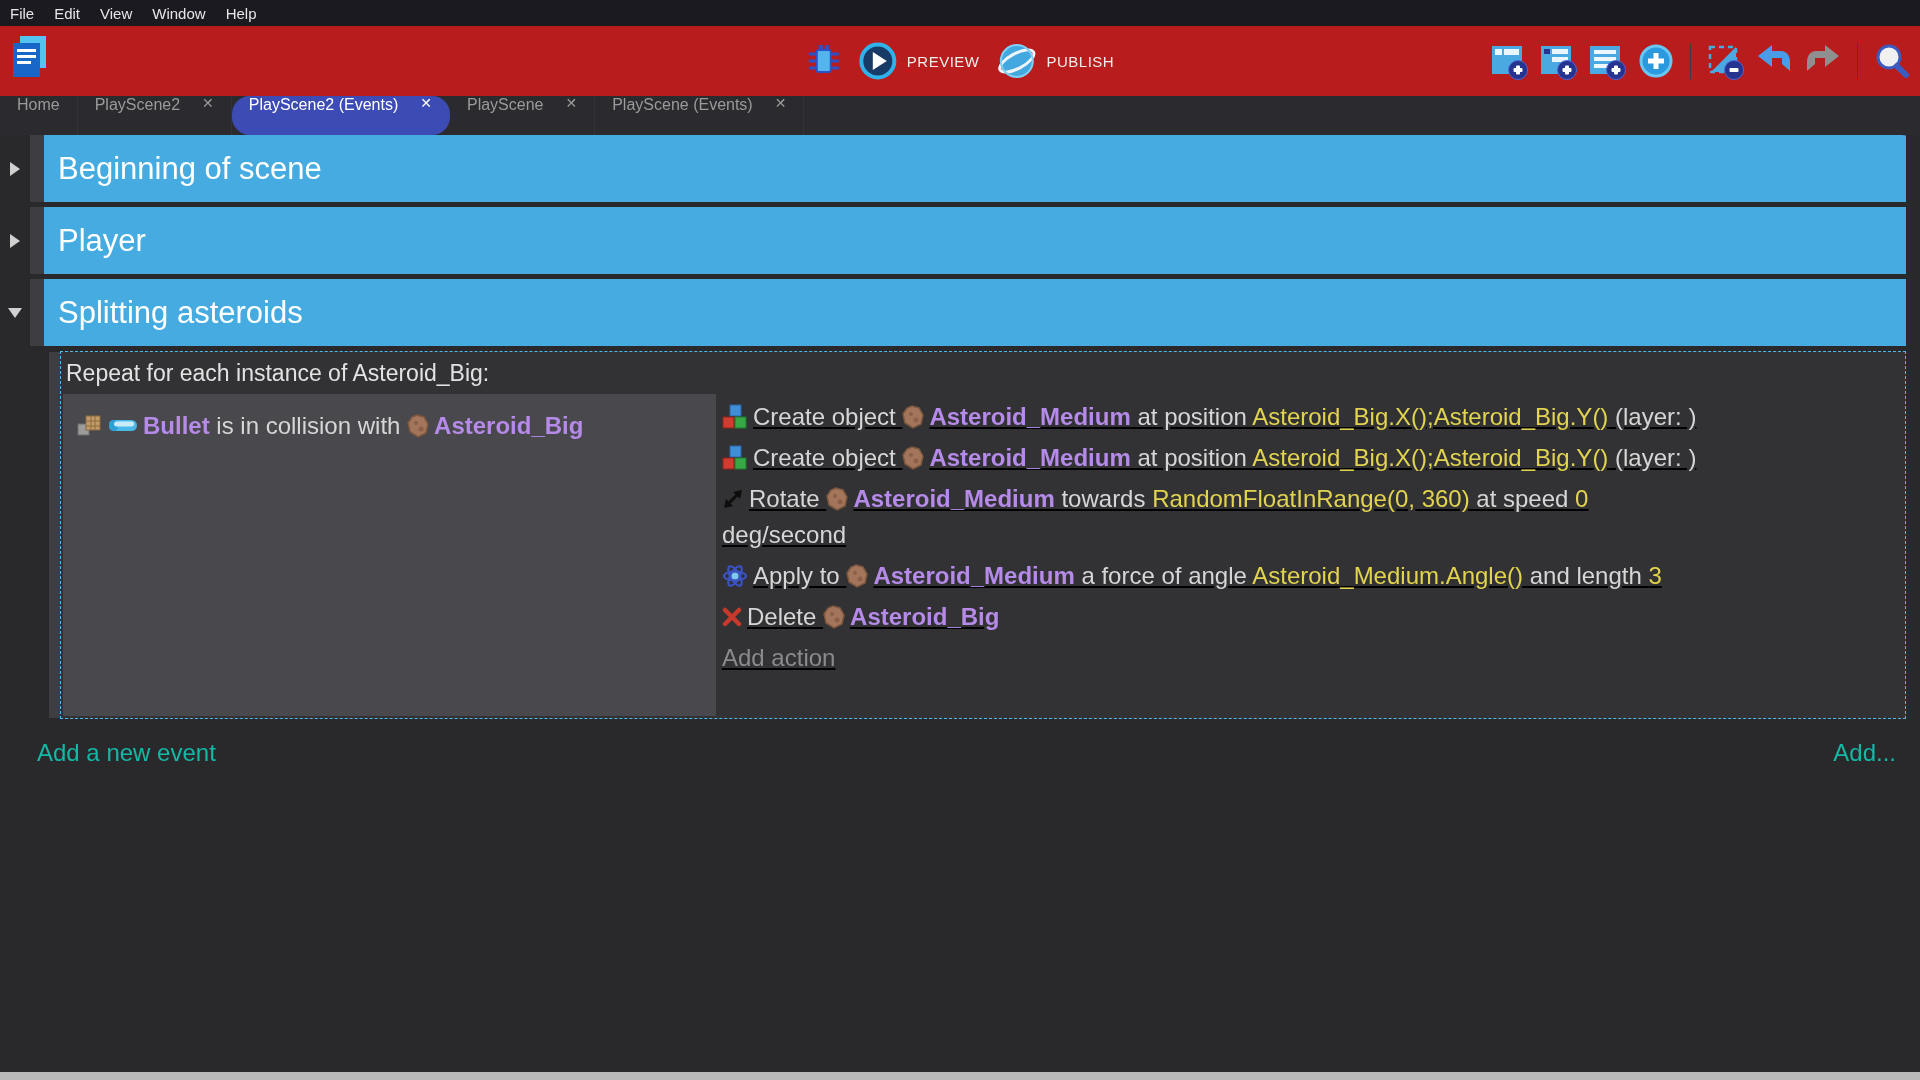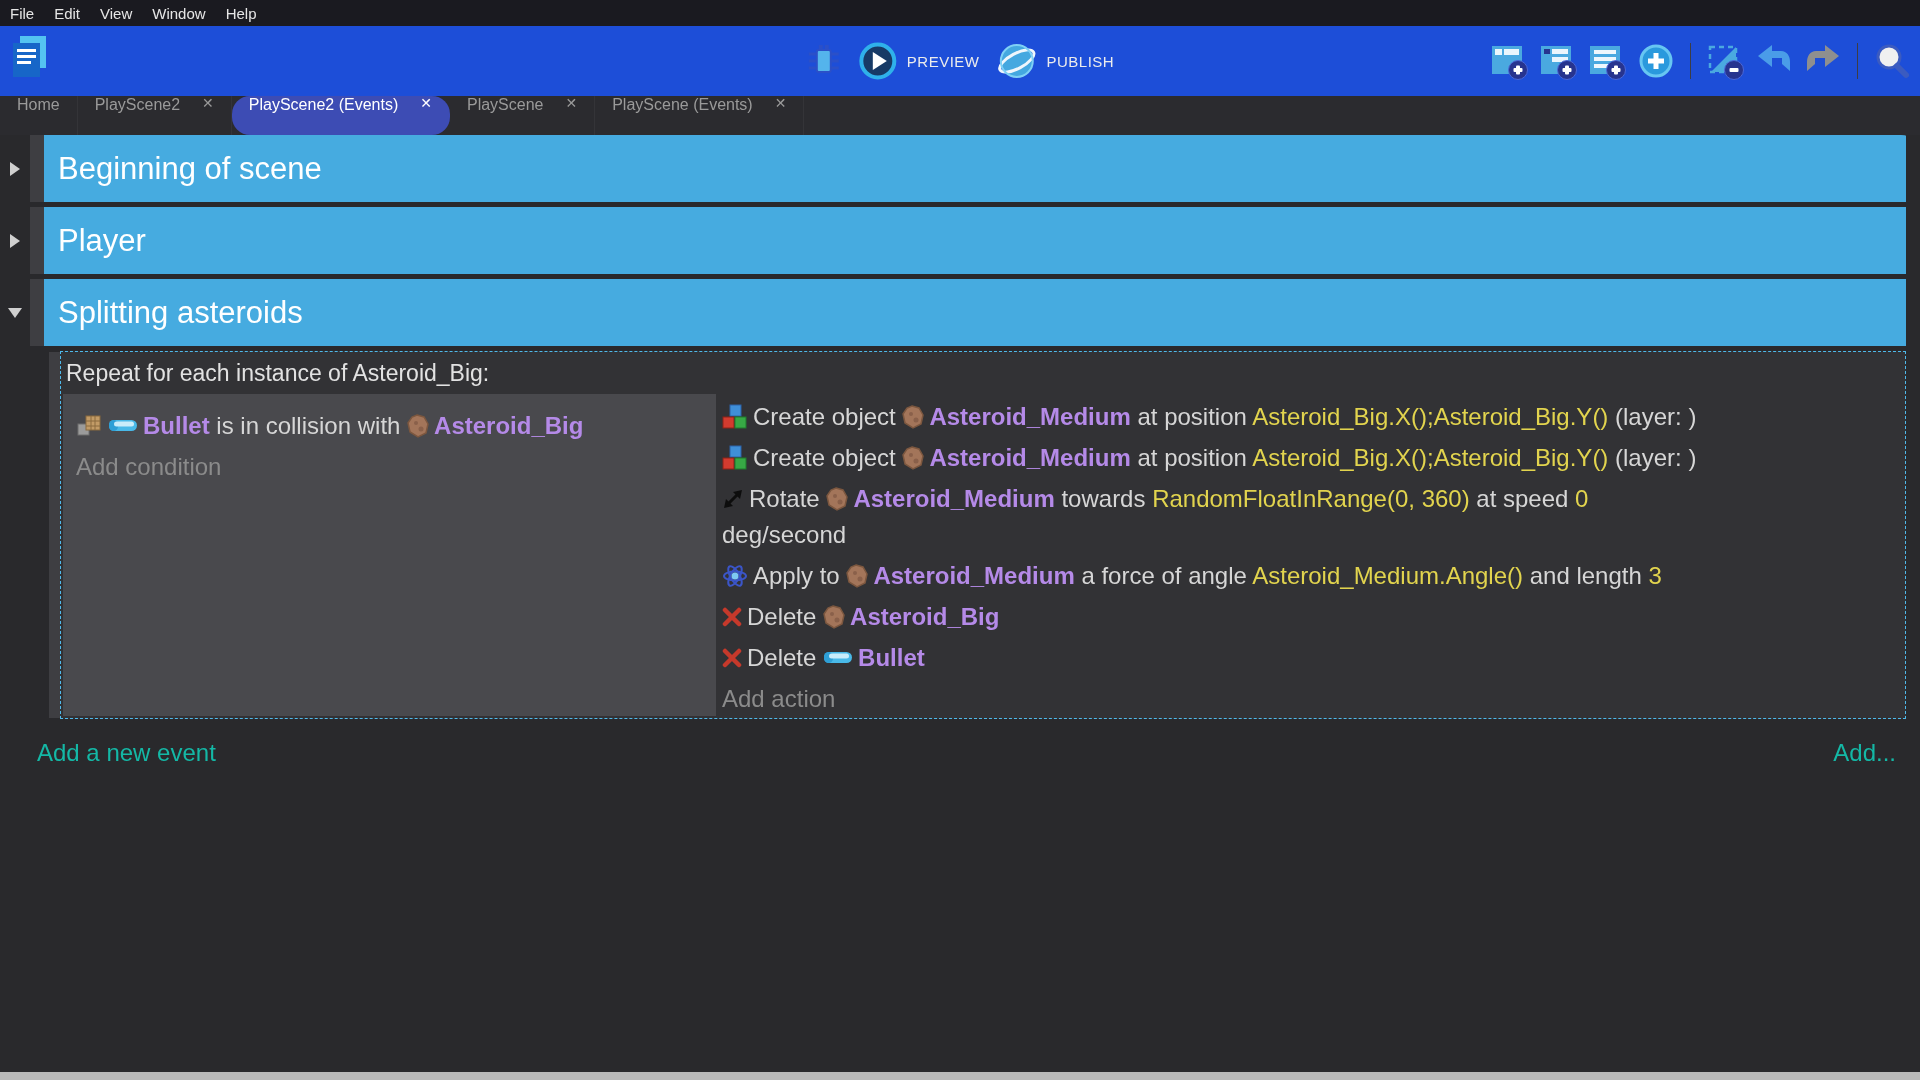--- a/index.html
+++ b/index.html
@@ -6,21 +6,21 @@
   body{
     width:1920px;height:1080px;position:relative;overflow:hidden;
     background:#29292c;font-family:"Liberation Sans",sans-serif;
     -webkit-font-smoothing:antialiased;
   }
   
   .menubar{height:26px;background:#1a1a20;display:flex;align-items:center;
     color:#e6e6e6;font-size:15px;}
   .menu-item{padding:0 10px;height:100%;display:flex;align-items:center;cursor:default;}
   
-  .toolbar{height:70px;background:#1d4ed8;position:relative;}
+  .toolbar{height:70px;background:#b91c1c;position:relative;}
   .pm-btn{position:absolute;left:10px;top:8px;}
   .toolbar-center{position:absolute;left:50%;top:0;height:100%;transform:translateX(-50%);
     display:flex;align-items:center;gap:16px;color:#ececec;font-size:15px;letter-spacing:.5px;}
   .tb-btn{display:flex;align-items:center;gap:9px;cursor:pointer;}
   .toolbar-right{position:absolute;right:8px;top:0;height:100%;display:flex;align-items:center;gap:9px;}
   .tb-icon{display:flex;align-items:center;cursor:pointer;}
   .tb-sep{width:1px;height:36px;background:#3d3d44;margin:0 5px;}
   
   .tabbar{height:39px;background:#2b2b2f;display:flex;align-items:stretch;
     font-size:16px;color:#9a9a9a;}
@@ -37,21 +37,21 @@
   .group-gutter{width:14px;background:#3e3e42;}
   .group-bar{flex:1;margin-right:14px;background:var(--group-bar,#46abe0);color:#fff;
     display:flex;align-items:center;padding-left:14px;font-size:31px;}
   .event-body{position:relative;margin:2px 14px 0 60px;height:368px;box-sizing:border-box;
     border:1px dashed var(--selection-border,#4fb9ea);background:var(--event-bg,#323235);}
   .event-body::before{content:"";position:absolute;left:-12px;top:0;width:11px;height:100%;background:#3e3e42;}
   .repeat-header{padding:8px 0 0 5px;font-size:23px;color:#e2e2e2;}
   .event-cols{position:absolute;top:42px;bottom:2px;left:2px;right:2px;display:flex;overflow:hidden;}
   .cond-col{width:653px;background:var(--cond-bg,#49494d);padding:14px 0 0 13px;box-sizing:border-box;}
   .col-gap{width:3px;}
-  .act-col{flex:1;padding:5px 6px 0 3px;overflow:hidden;}
+  .act-col{flex:1;padding:5px 6px 0 3px;overflow:hidden;text-decoration:underline;}
   .ev-row{font-size:24px;line-height:36px;margin-bottom:5px;color:#d6d6d6;cursor:pointer;}
   .seg-plain{color:#d6d6d6;}
   .seg-object{color:var(--object-color,#b58ae8);font-weight:bold;}
   .seg-expression{color:var(--expr-color,#e2d44e);}
   .placeholder{color:#8b8b8b;}
   .inline-icon{display:inline-block;vertical-align:middle;margin:0 5px 4px 0;line-height:0;}
   .sheet-footer{display:flex;justify-content:space-between;margin:20px 24px 0 37px;
     font-size:24px;color:#14b8a6;}
   .footer-link{cursor:pointer;}
   
@@ -246,21 +246,20 @@
                   <path d="M10 7 H24 M10 12 H24 M15 2 V16 M19 2 V16" stroke="#8a6a3f" stroke-width="1" fill="none"></path>
                 </svg></span><span class="inline-icon"><svg width="30" height="15" viewBox="0 0 30 15">
                   <rect x="1" y="2" width="28" height="11" rx="5.5" fill="#49b9e8"></rect>
                   <rect x="1" y="2" width="9" height="11" rx="4.5" fill="#2e9fd6"></rect>
                   <rect x="6" y="3.5" width="20" height="5" rx="2.5" fill="#c9ecfa"></rect>
                 </svg></span><span class="seg-object">Bullet</span><span class="seg-plain"> is in collision with </span><span class="inline-icon"><svg width="22" height="24" viewBox="0 0 22 24">
                   <path d="M10 1 L17 3 L21 10 L19 19 L11 23 L3 18 L1 9 L5 3 Z" fill="#a3755a" stroke="#7c573f" stroke-width="1.5"></path>
                   <circle cx="9" cy="9" r="2" fill="#8a604a"></circle>
                   <circle cx="14" cy="15" r="2.5" fill="#8a604a"></circle>
                 </svg></span><span class="seg-object">Asteroid_Big</span></div>
-            <div class="ev-row placeholder">Add condition</div>
           </div>
           <div class="col-gap"></div>
           <div class="act-col">
             <div class="ev-row"><span class="inline-icon"><svg width="26" height="26" viewBox="0 0 26 26">
                   <rect x="8" y="1" width="11" height="11" fill="#3f8fd8" stroke="#2c62a8"></rect>
                   <rect x="1" y="13" width="11" height="11" fill="#d23b2f" stroke="#8e2318"></rect>
                   <rect x="13" y="13" width="11" height="11" fill="#37a845" stroke="#1f7a2c"></rect>
                 </svg></span><span class="seg-plain">Create object </span><span class="inline-icon"><svg width="22" height="24" viewBox="0 0 22 24">
                   <path d="M10 1 L17 3 L21 10 L19 19 L11 23 L3 18 L1 9 L5 3 Z" fill="#a3755a" stroke="#7c573f" stroke-width="1.5"></path>
                   <circle cx="9" cy="9" r="2" fill="#8a604a"></circle>
@@ -299,30 +298,20 @@
             <div class="ev-row"><span class="inline-icon"><svg width="20" height="20" viewBox="0 0 20 20">
                   <g stroke="#c6392b" stroke-width="4.5" stroke-linecap="round">
                     <line x1="3" y1="3" x2="17" y2="17"></line>
                     <line x1="17" y1="3" x2="3" y2="17"></line>
                   </g>
                 </svg></span><span class="seg-plain">Delete </span><span class="inline-icon"><svg width="22" height="24" viewBox="0 0 22 24">
                   <path d="M10 1 L17 3 L21 10 L19 19 L11 23 L3 18 L1 9 L5 3 Z" fill="#a3755a" stroke="#7c573f" stroke-width="1.5"></path>
                   <circle cx="9" cy="9" r="2" fill="#8a604a"></circle>
                   <circle cx="14" cy="15" r="2.5" fill="#8a604a"></circle>
                 </svg></span><span class="seg-object">Asteroid_Big</span></div>
-            <div class="ev-row"><span class="inline-icon"><svg width="20" height="20" viewBox="0 0 20 20">
-                  <g stroke="#c6392b" stroke-width="4.5" stroke-linecap="round">
-                    <line x1="3" y1="3" x2="17" y2="17"></line>
-                    <line x1="17" y1="3" x2="3" y2="17"></line>
-                  </g>
-                </svg></span><span class="seg-plain">Delete </span><span class="inline-icon"><svg width="30" height="15" viewBox="0 0 30 15">
-                  <rect x="1" y="2" width="28" height="11" rx="5.5" fill="#49b9e8"></rect>
-                  <rect x="1" y="2" width="9" height="11" rx="4.5" fill="#2e9fd6"></rect>
-                  <rect x="6" y="3.5" width="20" height="5" rx="2.5" fill="#c9ecfa"></rect>
-                </svg></span><span class="seg-object">Bullet</span></div>
             <div class="ev-row placeholder">Add action</div>
           </div>
         </div>
       </div>
     </div>
   <div class="sheet-footer">
     <span class="footer-link">Add a new event</span>
     <span class="footer-link">Add...</span>
   </div>
 </div>

